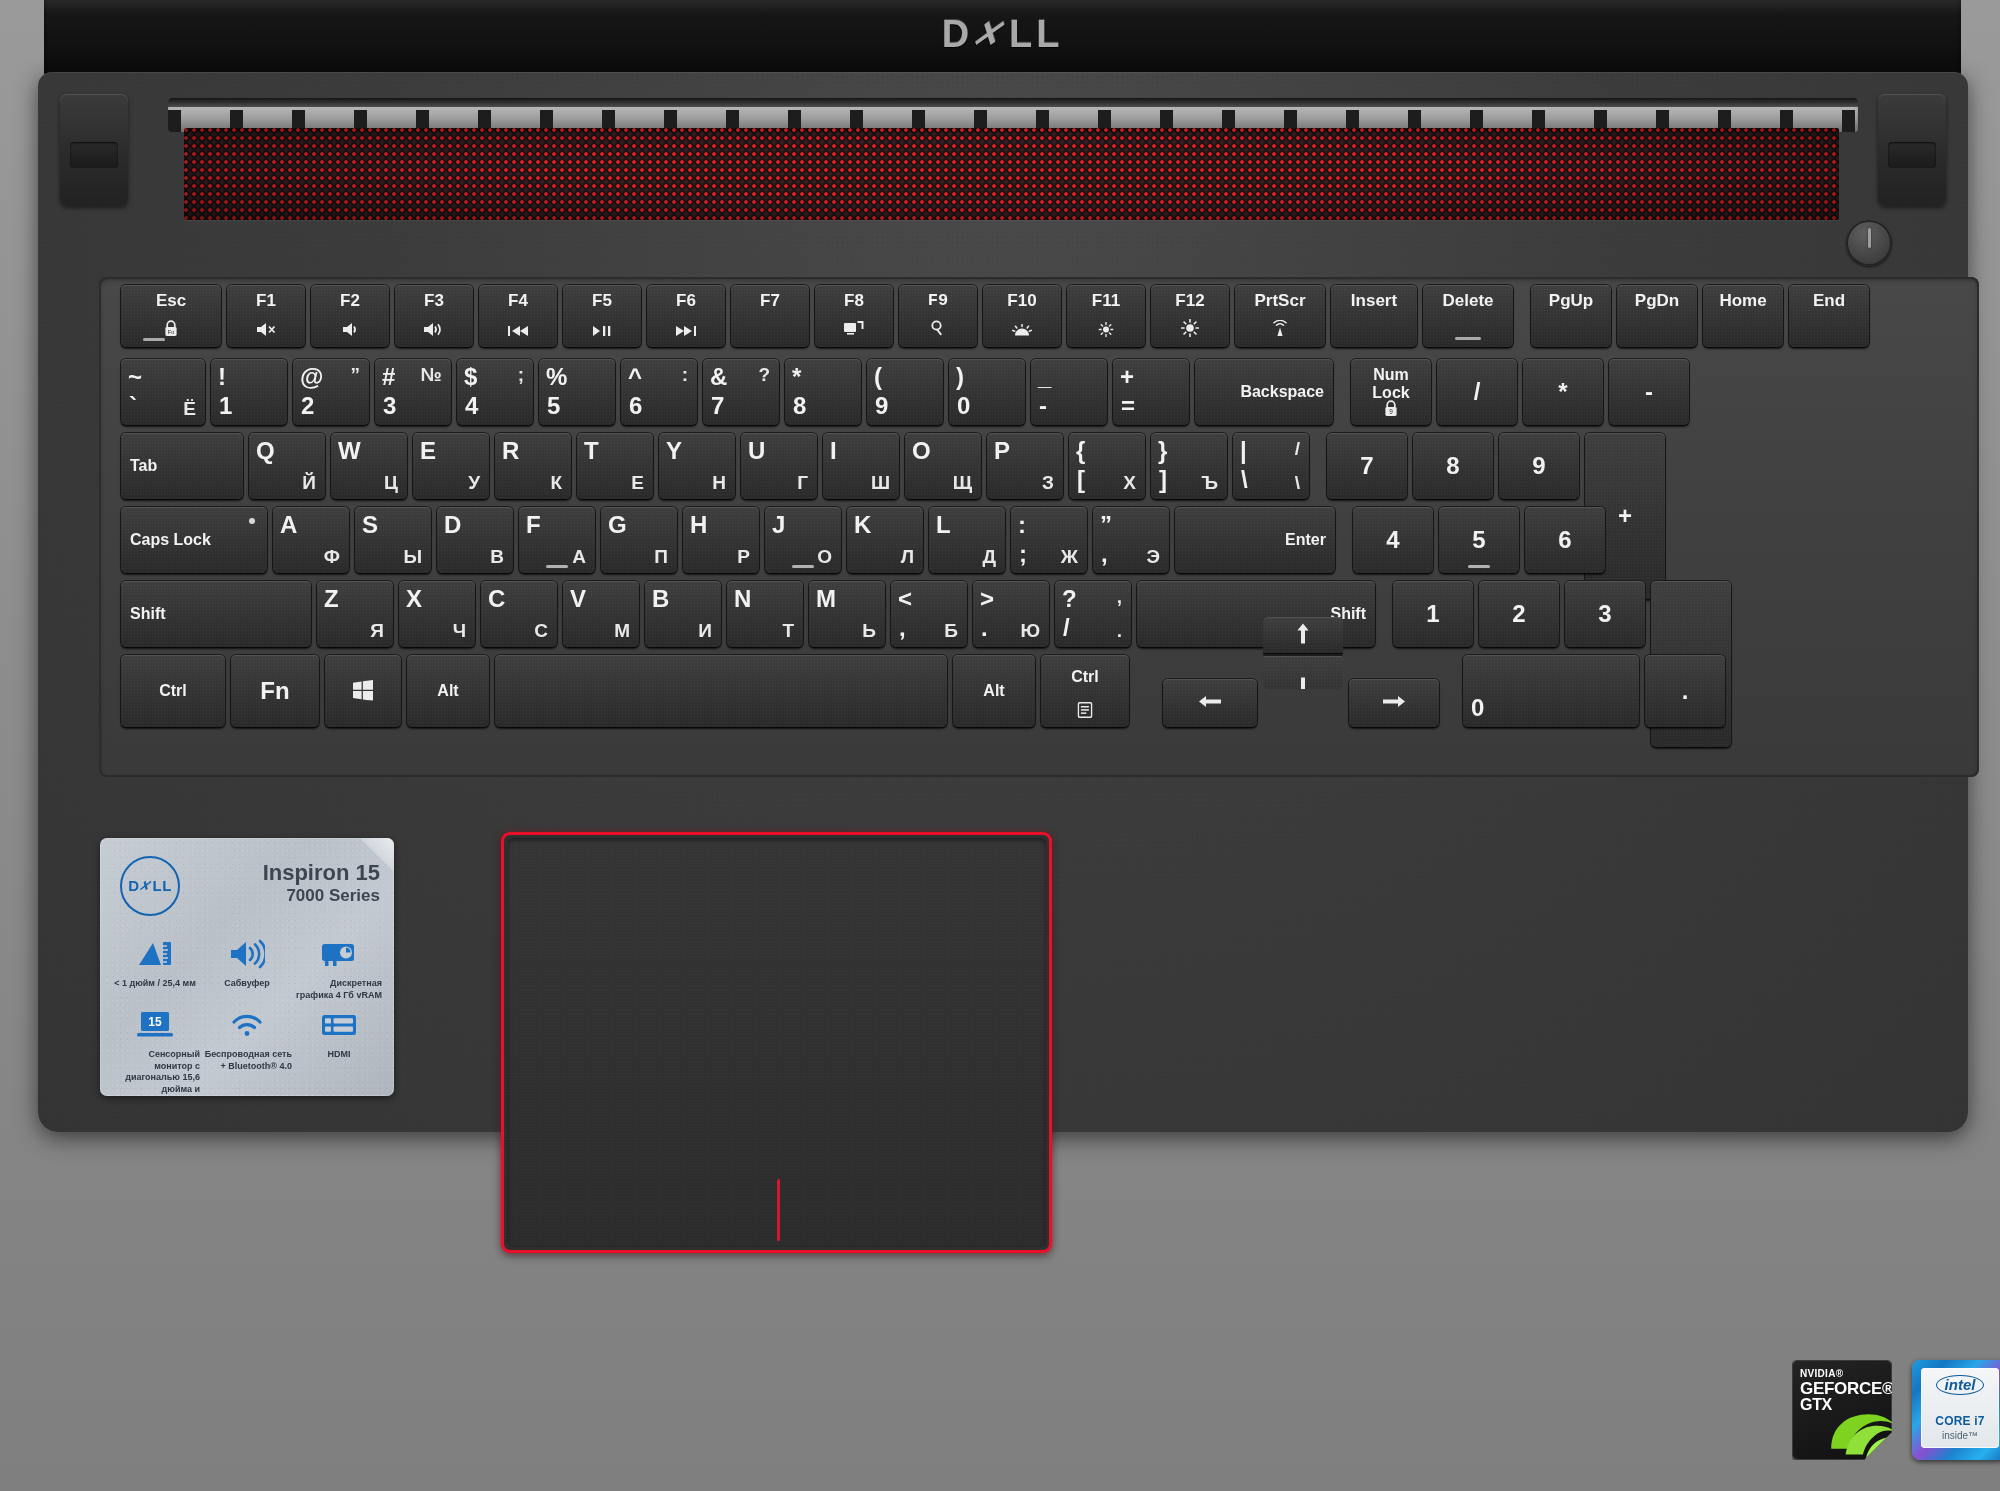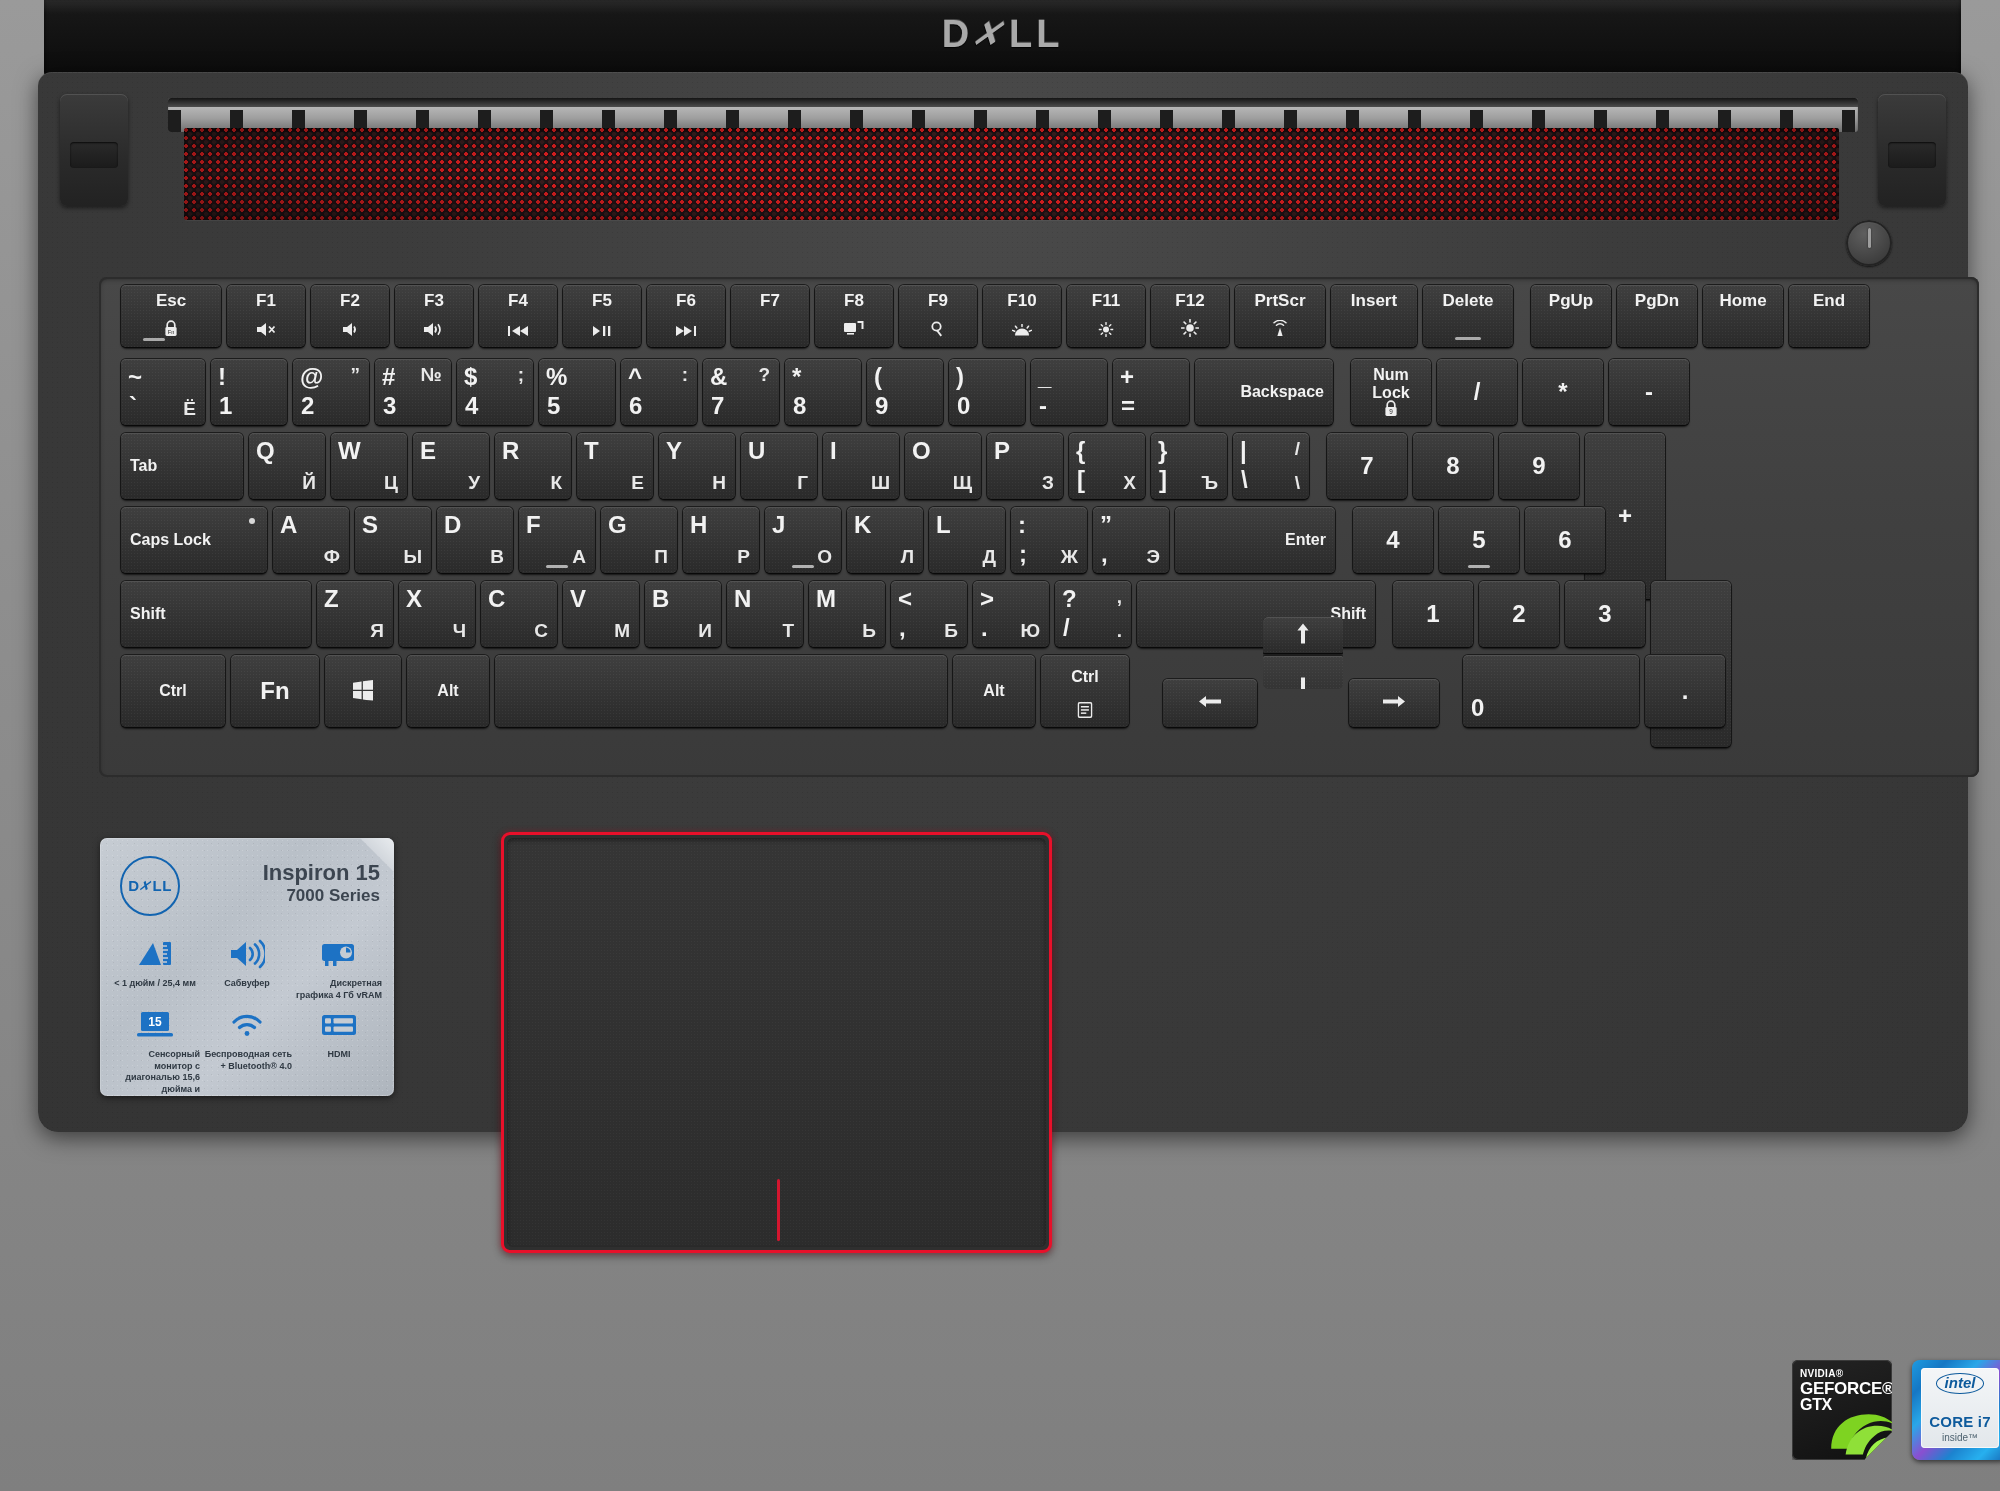--- a/index.html
+++ b/index.html
@@ -291,21 +291,21 @@
     position:absolute;left:9px;top:8px;right:9px;bottom:12px;
     background:linear-gradient(180deg,#f4f6f8,#e2e7eb);
     border-radius:4px;
     display:flex;flex-direction:column;align-items:center;justify-content:center;
     box-shadow:inset 0 0 0 1px rgba(255,255,255,.7);
   }
   #intel-logo{
     font-size:15px;font-style:italic;color:#0d5a9c;font-weight:600;
     border:1.6px solid #0d5a9c;border-radius:50%;padding:1px 8px 2px;line-height:1.05;
   }
-  #intel-core{font-size:15px;font-weight:700;color:#0d5a9c;margin-top:19px;letter-spacing:.2px;}
+  #intel-core{font-size:12px;font-weight:700;color:#0d5a9c;margin-top:19px;letter-spacing:.2px;}
   #intel-inside{font-size:10px;color:#4e6370;margin-top:2px;}
 </style>
 </head>
 <body>
 
 <div id="lid">
   <div id="lid-shine"></div>
   <div id="dell-lid-logo">D<span class="slash">✕</span>LL</div>
 </div>
 
@@ -404,21 +404,21 @@
           </div>
           <div class="key" style="width: 78px; height: 62px; margin-left: 6px;">
             <span class="ktex"></span>
             <span class="lbl ctr-top fsz-fn">F8</span>
             <span class="lbl ctr-bot"><svg width="20" height="16" viewBox="0 0 20 16" fill="#ececec">
                 <rect x="0" y="2" width="12" height="9" rx="1"></rect>
                 <rect x="3" y="12" width="7" height="1.6"></rect>
                 <path d="M13.5 0h6v8h-2V2h-4z"></path>
               </svg></span>
           </div>
-          <div class="key" style="width: 78px; height: 62px; margin-left: 6px;">
+          <div class="key" style="width: 78px; height: 62px; margin-left: 6px; font-family: Liberation Mono, monospace;">
             <span class="ktex"></span>
             <span class="lbl ctr-top fsz-fn">F9</span>
             <span class="lbl ctr-bot"><svg width="15" height="16" viewBox="0 0 15 16" fill="#ececec">
                 <circle cx="6" cy="5.5" r="4.2" fill="none" stroke="#ececec" stroke-width="1.8"></circle>
                 <rect x="7.6" y="8.6" width="1.9" height="7" transform="rotate(-38 8.5 12)"></rect>
               </svg></span>
           </div>
           <div class="key" style="width: 78px; height: 62px; margin-left: 6px;">
             <span class="ktex"></span>
             <span class="lbl ctr-top fsz-fn">F10</span>

